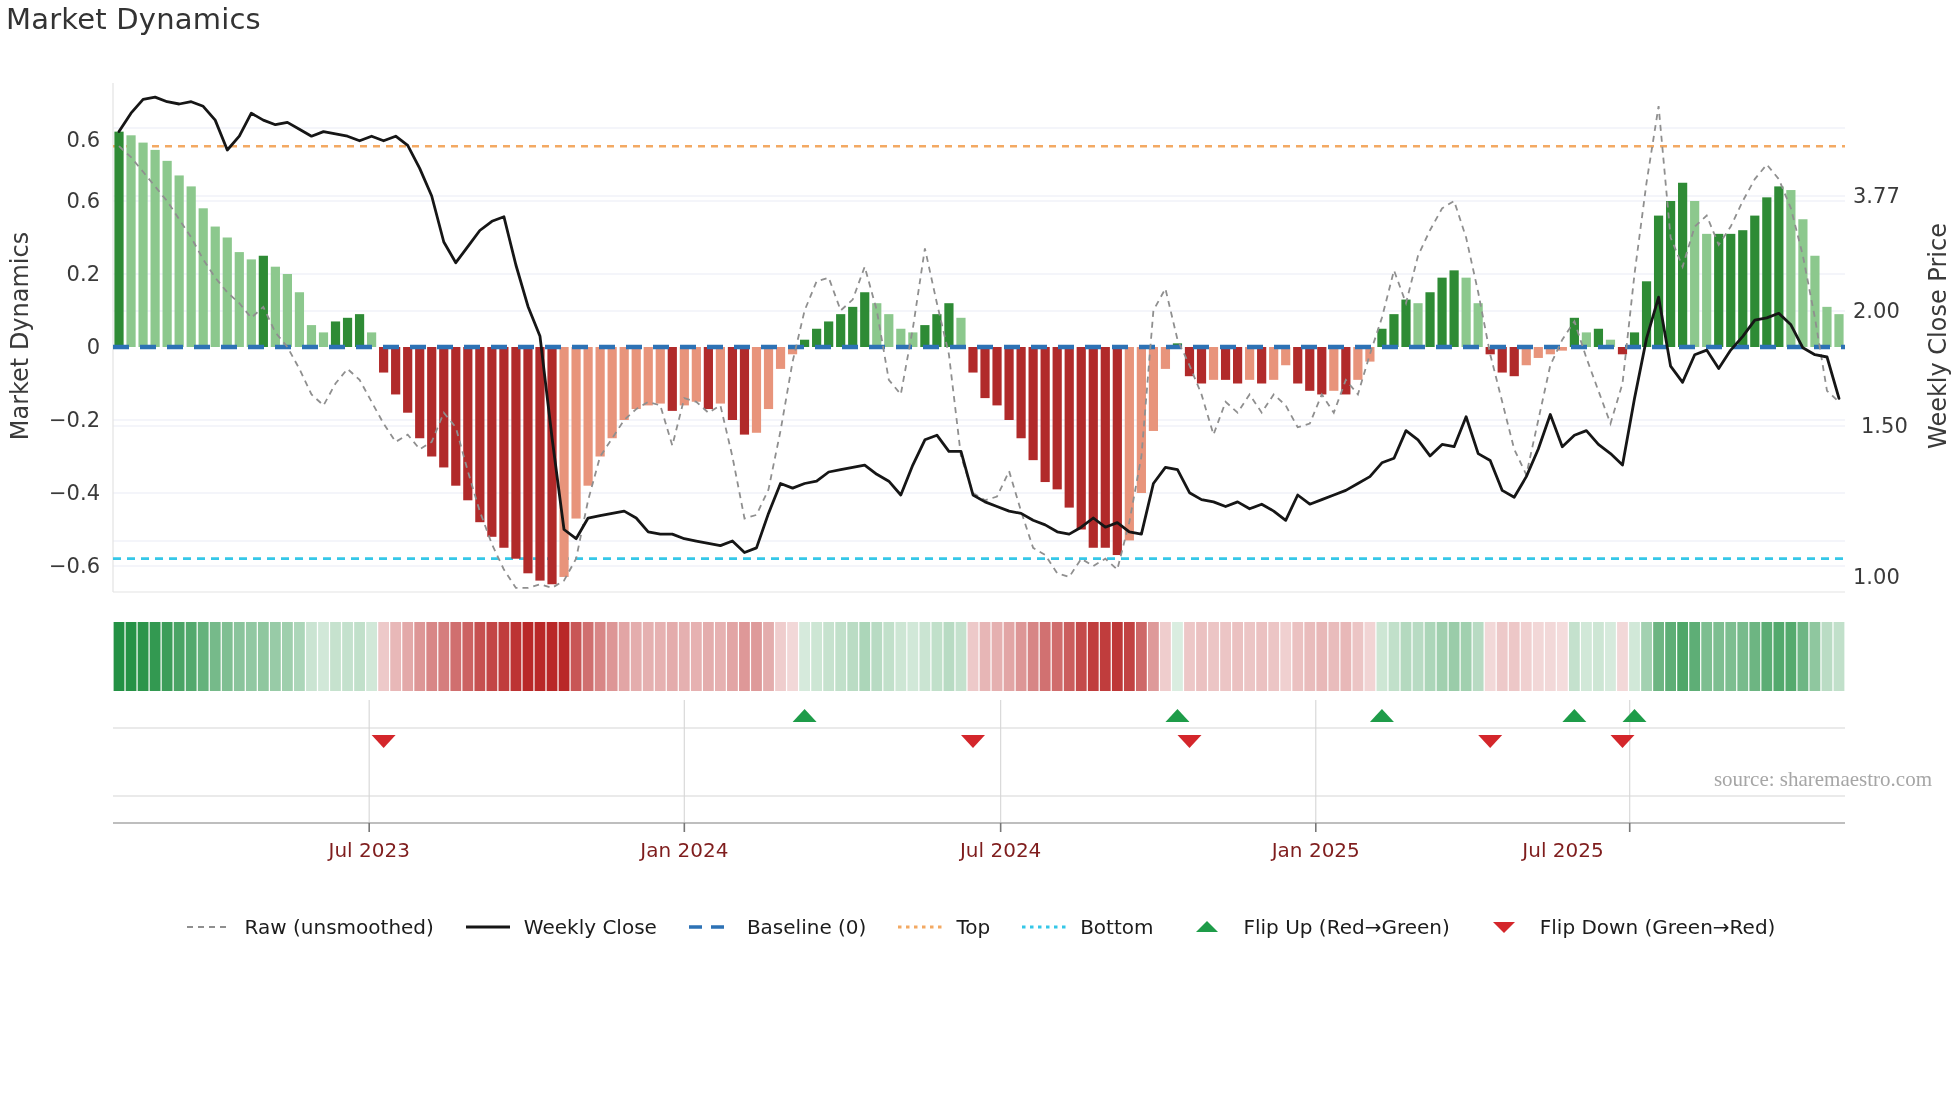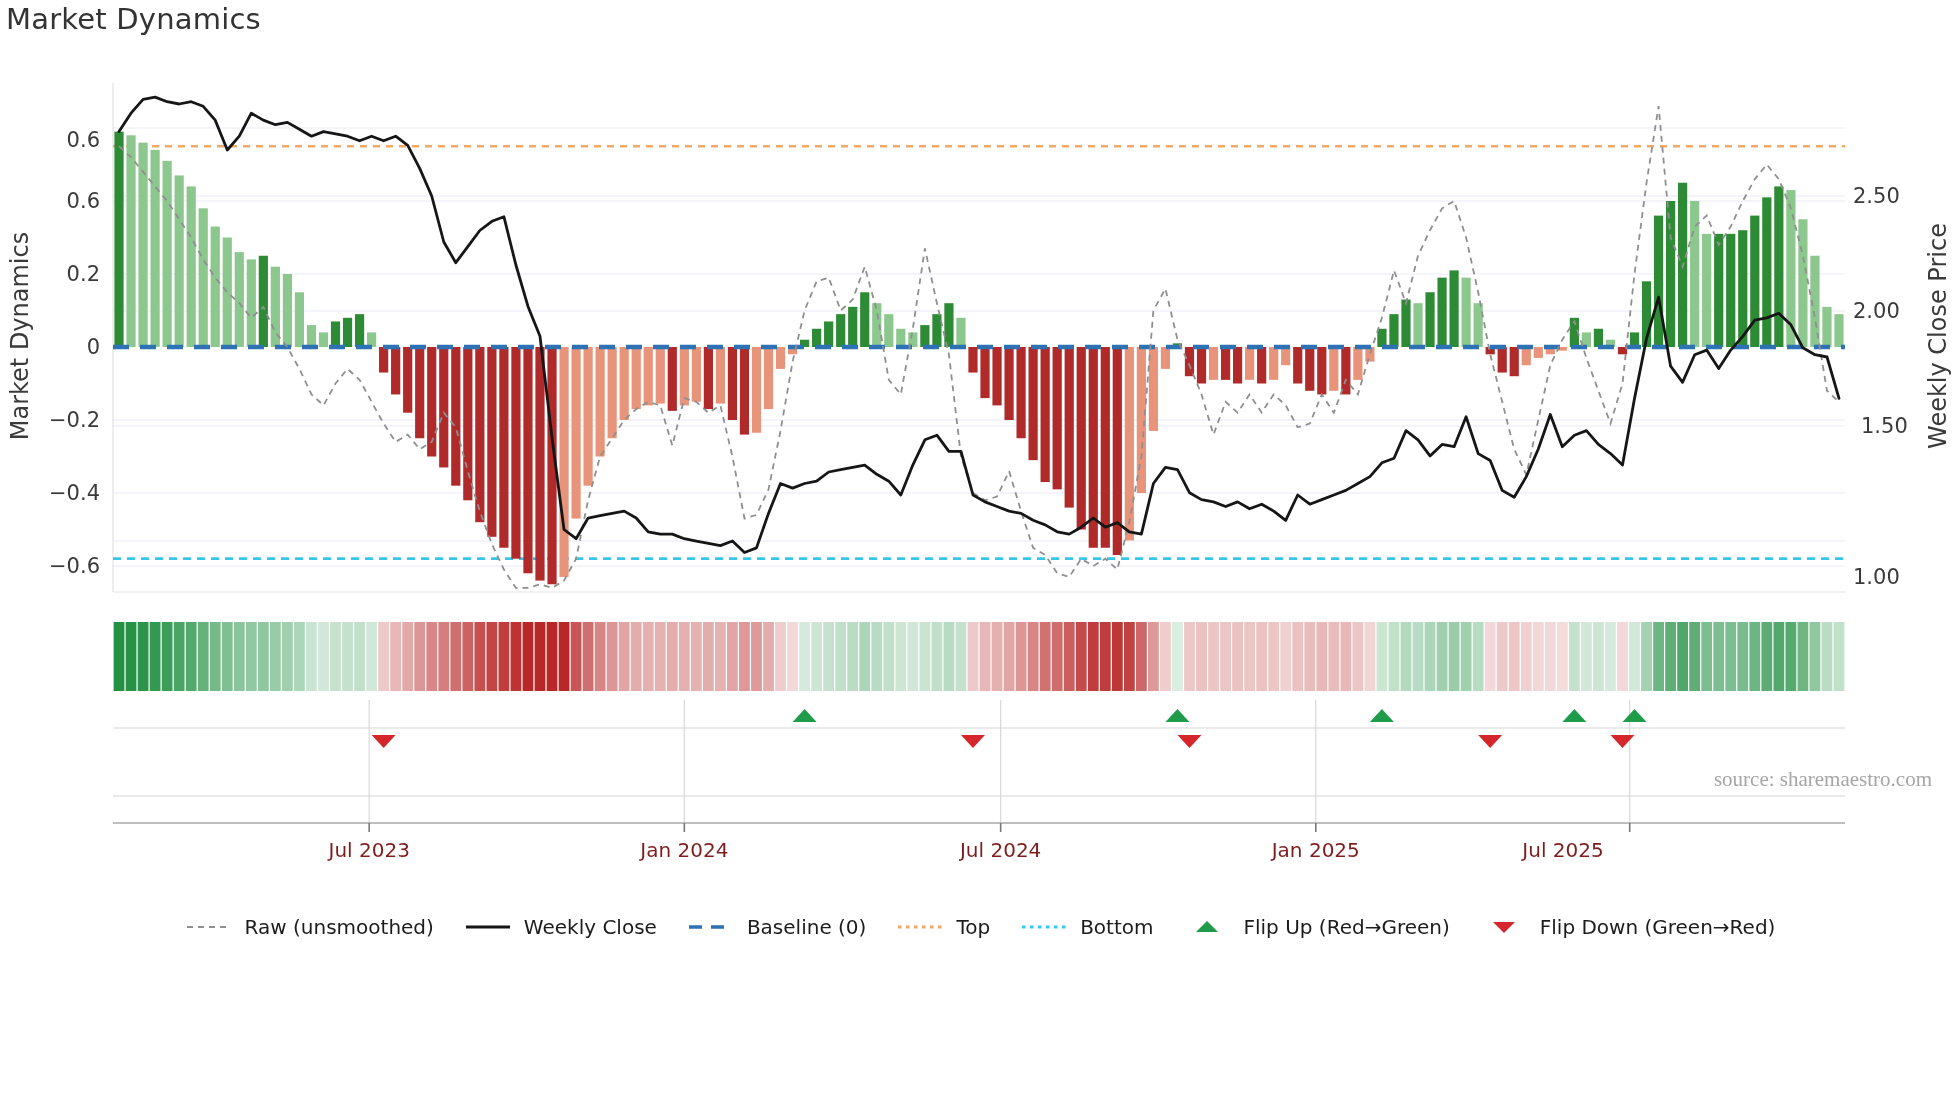--- a/index.html
+++ b/index.html
@@ -364,21 +364,21 @@
   <div id="yticks-left">
       <div class="ytick left" style="top: 140px;">0.6</div>
       <div class="ytick left" style="top: 201px;">0.6</div>
       <div class="ytick left" style="top: 274px;">0.2</div>
       <div class="ytick left" style="top: 347px;">0</div>
       <div class="ytick left" style="top: 420px;">−0.2</div>
       <div class="ytick left" style="top: 493px;">−0.4</div>
       <div class="ytick left" style="top: 566px;">−0.6</div>
     </div>
   <div id="yticks-right">
-      <div class="ytick right" style="top: 196px;">2.50</div>
+      <div class="ytick right" style="top: 196px;">3.77</div>
       <div class="ytick right" style="top: 311px;">2.00</div>
       <div class="ytick right" style="top: 426px; margin-left: 8px;">1.50</div>
       <div class="ytick right" style="top: 541px; margin-top: 36px;">1.00</div>
     </div>
   <div id="xticks">
       <div class="xtick" style="left: 369.192px;">Jul 2023</div>
       <div class="xtick" style="left: 684.319px;">Jan 2024</div>
       <div class="xtick" style="left: 1000.65px;">Jul 2024</div>
       <div class="xtick" style="left: 1315.78px;">Jan 2025</div>
       <div class="xtick" style="left: 1563px;">Jul 2025</div>

